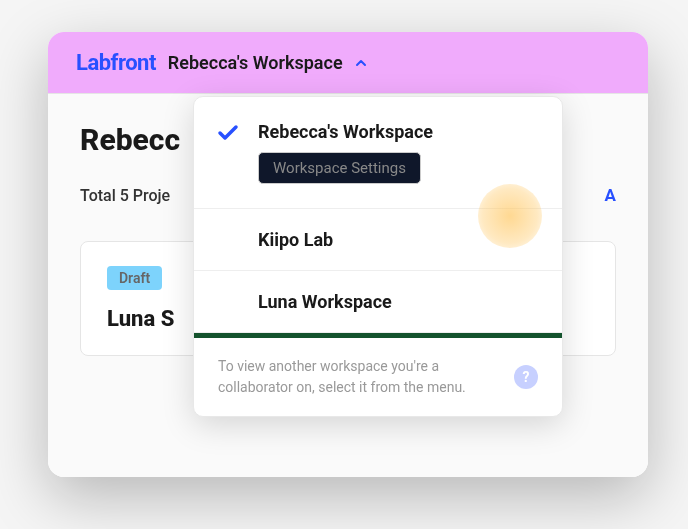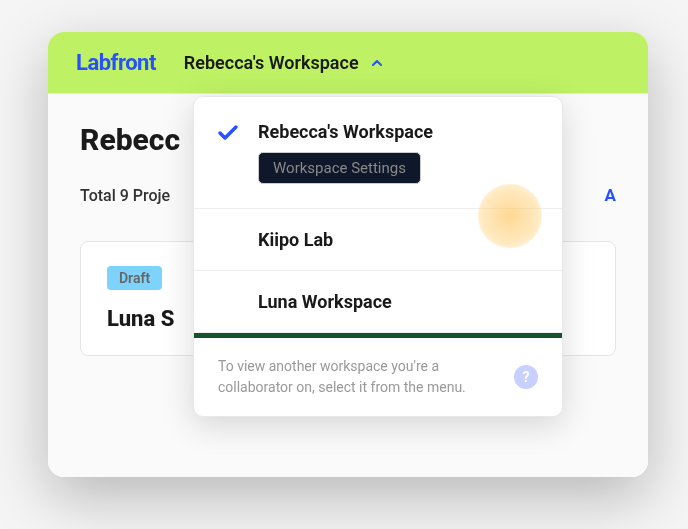--- a/index.html
+++ b/index.html
@@ -20,22 +20,22 @@
       background: #fff;
       border-radius: 16px;
       box-shadow: 0 20px 60px rgba(0,0,0,0.25);
       overflow: hidden;
     }
     .header {
       display: flex;
       align-items: center;
       padding: 18px 28px;
       border-bottom: 1px solid #e5e5e5;
-      gap: 28px;
-      background: #bef264;
+      gap: 12px;
+      background: #f0abfc;
       position: relative;
       z-index: 5;
     }
     .logo {
       font-size: 22px;
       font-weight: 700;
       color: #2850ff;
       letter-spacing: -0.5px;
     }
     .workspace-selector {
@@ -197,21 +197,21 @@
         <svg width="16" height="16" viewBox="0 0 24 24" fill="none" stroke-width="3" stroke-linecap="round" stroke-linejoin="round">
             <polyline points="18 15 12 9 6 15"></polyline>
           </svg>
       </span>
     </div>
   </div>
 
   <div class="content">
     <h1 class="page-title">Rebecc</h1>
     <div class="project-summary">
-      <span class="project-count">Total 9 Proje</span>
+      <span class="project-count">Total 5 Proje</span>
       <span class="add-link">A</span>
     </div>
     <div class="project-card">
       <span class="draft-badge">Draft</span>
       <div class="project-name">Luna S</div>
     </div>
   </div>
 
   <div class="dropdown">
     <div class="dropdown-item selected">

